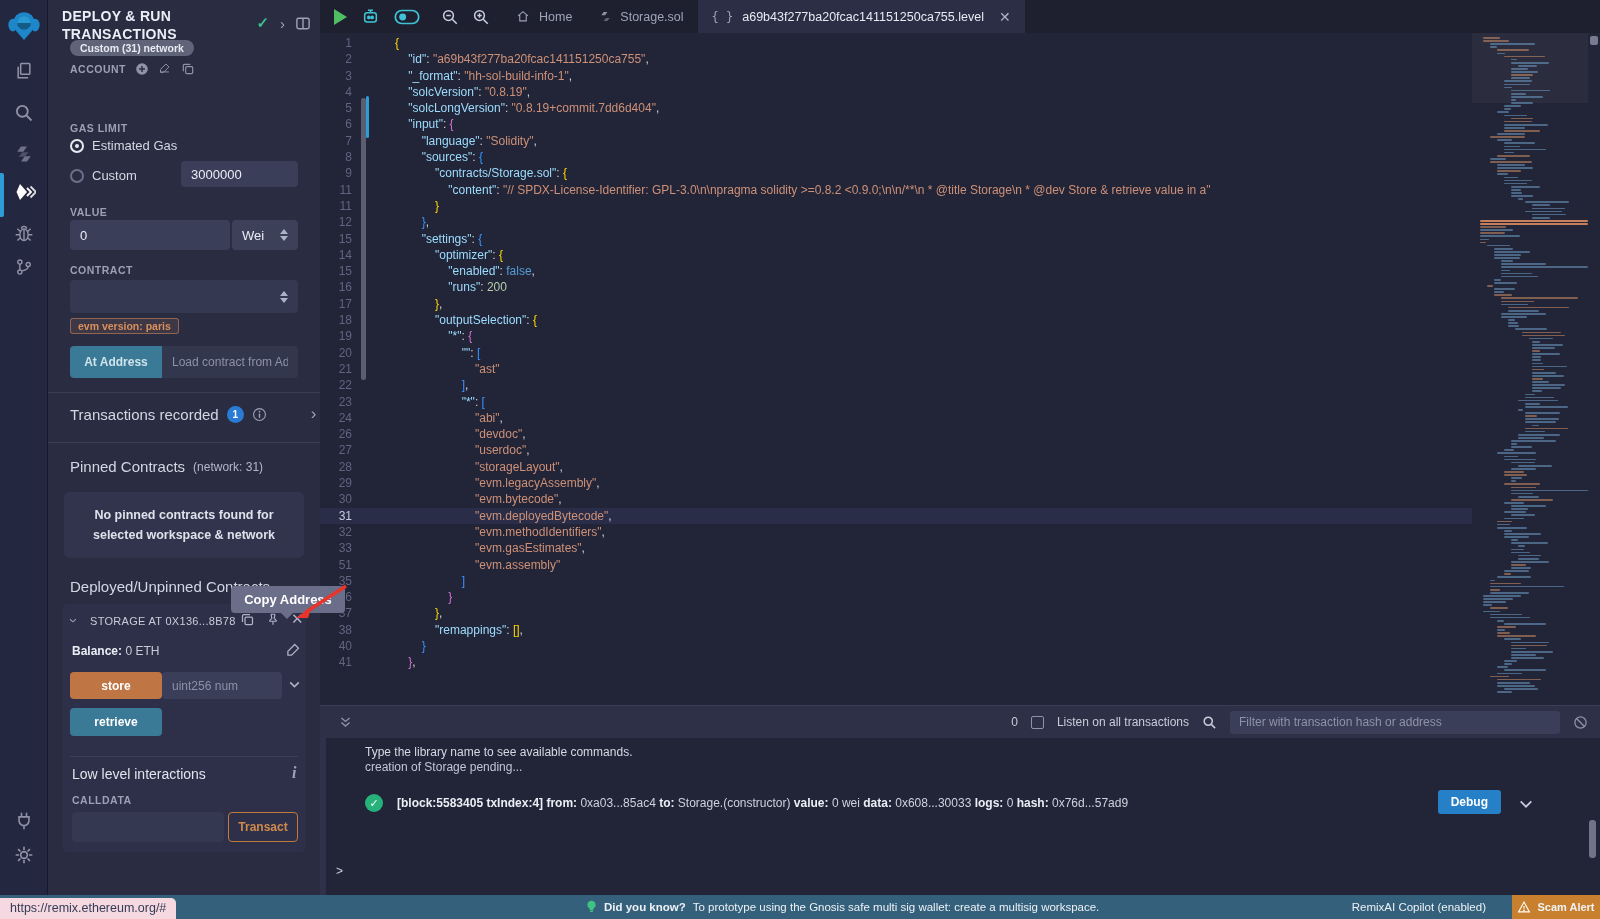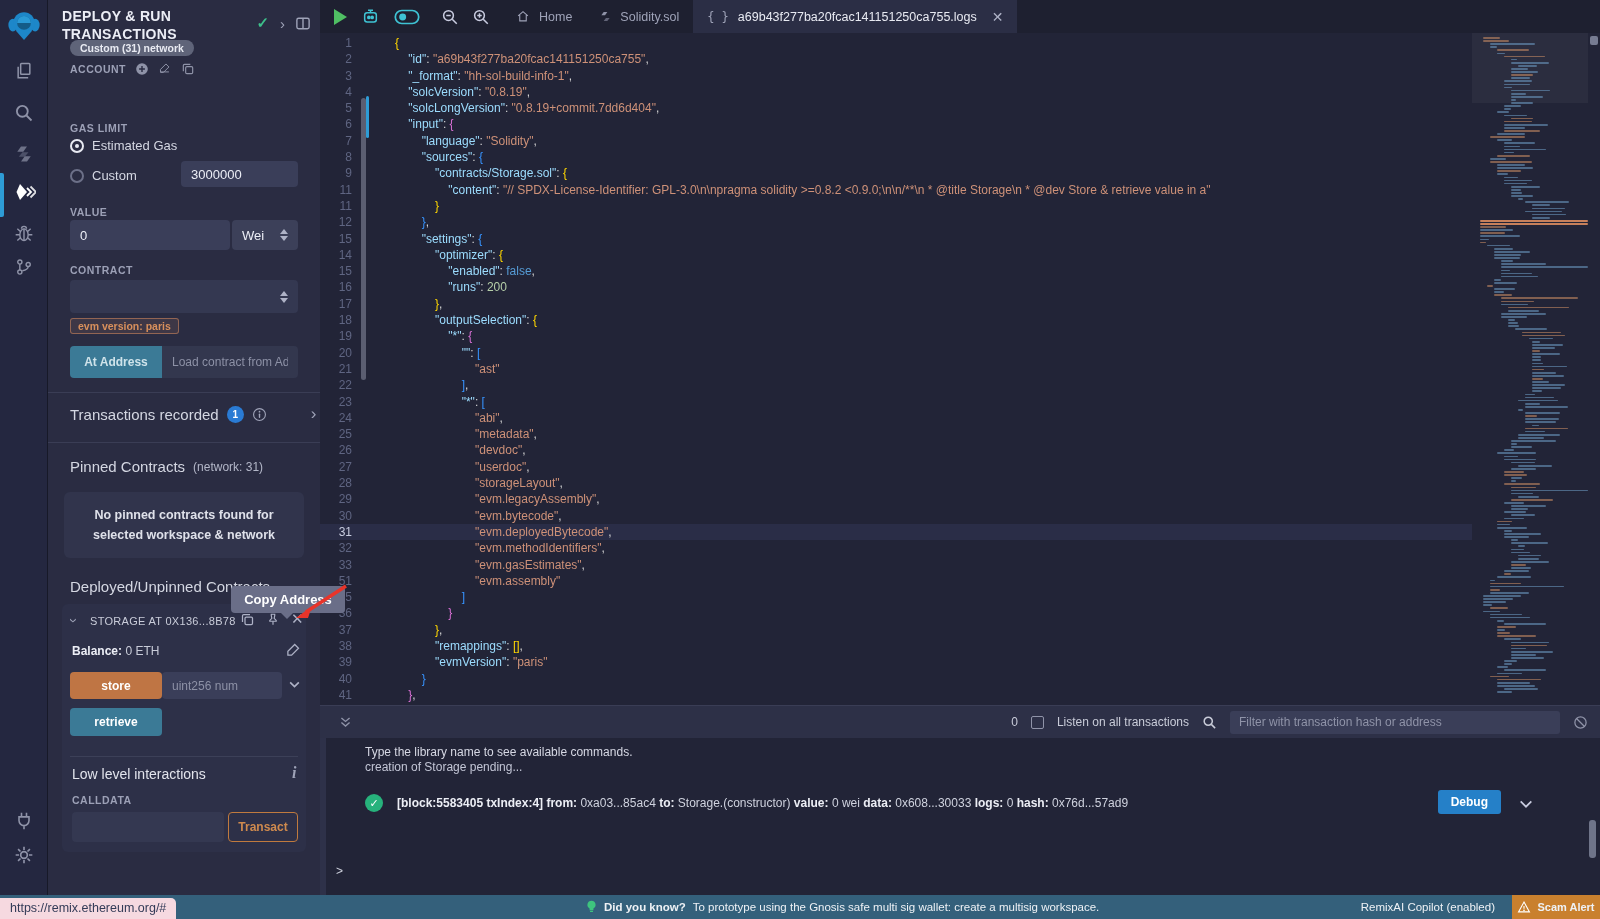--- a/index.html
+++ b/index.html
@@ -86,21 +86,21 @@
   #tx-text .b{font-weight:bold;color:#eceef5;}
   #tx-text .t{color:#cfd2de;}
   .debug-btn{position:absolute;right:99px;top:52px;background:#2580c8;color:#fff;font-weight:bold;font-size:12px;border:none;border-radius:3px;padding:5px 13px;cursor:pointer;font-family:"Liberation Sans",sans-serif;}
   .tx-chev{position:absolute;right:66px;top:58px;}
   .tthumb{position:absolute;right:4px;top:82px;width:7px;height:38px;background:#6f7489;border-radius:3px;}
   .prompt{position:absolute;left:16px;top:126px;color:#cfd2de;}
 
   
   .statusbar{position:absolute;left:0;bottom:0;width:1600px;height:24px;background:#34607b;color:#eef1f5;font-size:11.5px;}
   .tip{position:absolute;left:586px;top:0;height:24px;display:flex;align-items:center;gap:7px;}
-  .copilot{position:absolute;right:105px;top:0;height:24px;display:flex;align-items:center;}
+  .copilot{position:absolute;right:114px;top:0;height:24px;display:flex;align-items:center;}
   .scam{position:absolute;right:0;top:0;height:24px;width:88px;background:#c9802e;display:flex;align-items:center;justify-content:center;gap:6px;font-weight:bold;font-size:11px;cursor:pointer;}
   .linkpreview{position:absolute;left:0;bottom:0;height:21px;background:#f6d9e0;color:#333b57;font-size:12.5px;line-height:21px;padding:0 10px;border-radius:0 5px 0 0;z-index:9;}
 </style>
 </head>
 <body>
 
 <div class="app">
 
   <aside class="rail">
     <div class="ric" style="top:6px;height:38px">
@@ -329,25 +329,25 @@
         </svg>
       <span>Home</span>
     </div>
     <div class="tab">
       <svg width="11" height="13" viewBox="0 0 24 24">
           <g fill="#8f93a8">
             <path d="M8 2h8l-5 7H3z"></path>
             <path d="M16 22H8l5-7h8z" opacity=".6"></path>
           </g>
         </svg>
-      <span>Solidity.sol</span>
+      <span>Storage.sol</span>
     </div>
     <div class="tab active">
       <span class="braces">{ }</span>
-      <span>a69b43f277ba20fcac141151250ca755.logs</span>
+      <span>a69b43f277ba20fcac141151250ca755.level</span>
       <span class="close">✕</span>
     </div>
   </div>
 
   <div class="codewrap">
     <div id="code-lines">
         <div class="cl"><span class="ln">1</span><span class="lc"><span class="tk-y">{</span></span></div>
         <div class="cl"><span class="ln">2</span><span class="lc"><span class="tk-p">    </span><span class="tk-k">"id"</span><span class="tk-p">: </span><span class="tk-s">"a69b43f277ba20fcac141151250ca755"</span><span class="tk-p">,</span></span></div>
         <div class="cl"><span class="ln">3</span><span class="lc"><span class="tk-p">    </span><span class="tk-k">"_format"</span><span class="tk-p">: </span><span class="tk-s">"hh-sol-build-info-1"</span><span class="tk-p">,</span></span></div>
         <div class="cl"><span class="ln">4</span><span class="lc"><span class="tk-p">    </span><span class="tk-k">"solcVersion"</span><span class="tk-p">: </span><span class="tk-s">"0.8.19"</span><span class="tk-p">,</span></span></div>
@@ -364,35 +364,33 @@
         <div class="cl"><span class="ln">15</span><span class="lc"><span class="tk-p">                </span><span class="tk-k">"enabled"</span><span class="tk-p">: </span><span class="tk-b">false</span><span class="tk-p">,</span></span></div>
         <div class="cl"><span class="ln">16</span><span class="lc"><span class="tk-p">                </span><span class="tk-k">"runs"</span><span class="tk-p">: </span><span class="tk-num">200</span></span></div>
         <div class="cl"><span class="ln">17</span><span class="lc"><span class="tk-p">            </span><span class="tk-y">}</span><span class="tk-p">,</span></span></div>
         <div class="cl"><span class="ln">18</span><span class="lc"><span class="tk-p">            </span><span class="tk-k">"outputSelection"</span><span class="tk-p">: </span><span class="tk-y">{</span></span></div>
         <div class="cl"><span class="ln">19</span><span class="lc"><span class="tk-p">                </span><span class="tk-k">"*"</span><span class="tk-p">: </span><span class="tk-m">{</span></span></div>
         <div class="cl"><span class="ln">20</span><span class="lc"><span class="tk-p">                    </span><span class="tk-k">""</span><span class="tk-p">: </span><span class="tk-u">[</span></span></div>
         <div class="cl"><span class="ln">21</span><span class="lc"><span class="tk-p">                        </span><span class="tk-s">"ast"</span></span></div>
         <div class="cl"><span class="ln">22</span><span class="lc"><span class="tk-p">                    </span><span class="tk-u">]</span><span class="tk-p">,</span></span></div>
         <div class="cl"><span class="ln">23</span><span class="lc"><span class="tk-p">                    </span><span class="tk-k">"*"</span><span class="tk-p">: </span><span class="tk-u">[</span></span></div>
         <div class="cl"><span class="ln">24</span><span class="lc"><span class="tk-p">                        </span><span class="tk-s">"abi"</span><span class="tk-p">,</span></span></div>
-        <div class="cl"><span class="ln">25</span><span class="lc"><span class="tk-p">                        </span><span class="tk-s">"metadata"</span><span class="tk-p">,</span></span></div>
         <div class="cl"><span class="ln">26</span><span class="lc"><span class="tk-p">                        </span><span class="tk-s">"devdoc"</span><span class="tk-p">,</span></span></div>
         <div class="cl"><span class="ln">27</span><span class="lc"><span class="tk-p">                        </span><span class="tk-s">"userdoc"</span><span class="tk-p">,</span></span></div>
         <div class="cl"><span class="ln">28</span><span class="lc"><span class="tk-p">                        </span><span class="tk-s">"storageLayout"</span><span class="tk-p">,</span></span></div>
         <div class="cl"><span class="ln">29</span><span class="lc"><span class="tk-p">                        </span><span class="tk-s">"evm.legacyAssembly"</span><span class="tk-p">,</span></span></div>
         <div class="cl"><span class="ln">30</span><span class="lc"><span class="tk-p">                        </span><span class="tk-s">"evm.bytecode"</span><span class="tk-p">,</span></span></div>
         <div class="cl cur"><span class="ln">31</span><span class="lc"><span class="tk-p">                        </span><span class="tk-s">"evm.deployedBytecode"</span><span class="tk-p">,</span></span></div>
         <div class="cl"><span class="ln">32</span><span class="lc"><span class="tk-p">                        </span><span class="tk-s">"evm.methodIdentifiers"</span><span class="tk-p">,</span></span></div>
         <div class="cl"><span class="ln">33</span><span class="lc"><span class="tk-p">                        </span><span class="tk-s">"evm.gasEstimates"</span><span class="tk-p">,</span></span></div>
         <div class="cl"><span class="ln">51</span><span class="lc"><span class="tk-p">                        </span><span class="tk-s">"evm.assembly"</span></span></div>
         <div class="cl"><span class="ln">35</span><span class="lc"><span class="tk-p">                    </span><span class="tk-u">]</span></span></div>
         <div class="cl"><span class="ln">36</span><span class="lc"><span class="tk-p">                </span><span class="tk-m">}</span></span></div>
         <div class="cl"><span class="ln">37</span><span class="lc"><span class="tk-p">            </span><span class="tk-y">}</span><span class="tk-p">,</span></span></div>
         <div class="cl"><span class="ln">38</span><span class="lc"><span class="tk-p">            </span><span class="tk-k">"remappings"</span><span class="tk-p">: </span><span class="tk-y">[]</span><span class="tk-p">,</span></span></div>
-        <div class="cl"><span class="ln">39</span><span class="lc"><span class="tk-p">            </span><span class="tk-k">"evmVersion"</span><span class="tk-p">: </span><span class="tk-s">"paris"</span></span></div>
         <div class="cl"><span class="ln">40</span><span class="lc"><span class="tk-p">        </span><span class="tk-u">}</span></span></div>
         <div class="cl"><span class="ln">41</span><span class="lc"><span class="tk-p">    </span><span class="tk-m">}</span><span class="tk-p">,</span></span></div>
       </div>
     <div class="minimap" id="minimap">
         <div class="vp"></div>
         <div class="mm-bar" style="left: 11px; top: 4px; width: 16.9706px; background: rgb(207, 143, 102); opacity: 0.55;"></div>
         <div class="mm-bar" style="left: 11px; top: 7.1px; width: 26.1681px; background: rgb(207, 143, 102); opacity: 0.55;"></div>
         <div class="mm-bar" style="left: 18px; top: 10.2px; width: 44.8949px; background: rgb(111, 158, 201); opacity: 0.55;"></div>
         <div class="mm-bar" style="left: 18px; top: 13.3px; width: 7.36136px; background: rgb(111, 158, 201); opacity: 0.55;"></div>
         <div class="mm-bar" style="left: 25px; top: 16.4px; width: 31.9474px; background: rgb(207, 143, 102); opacity: 0.55;"></div>

